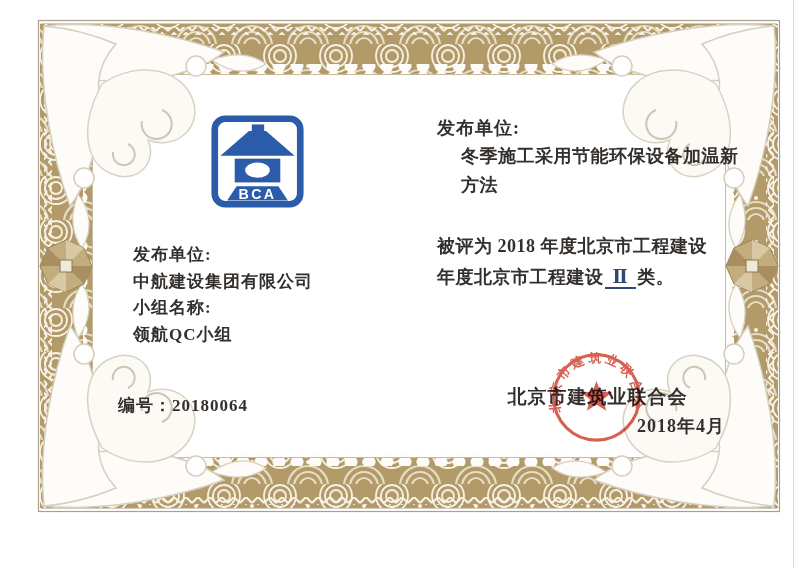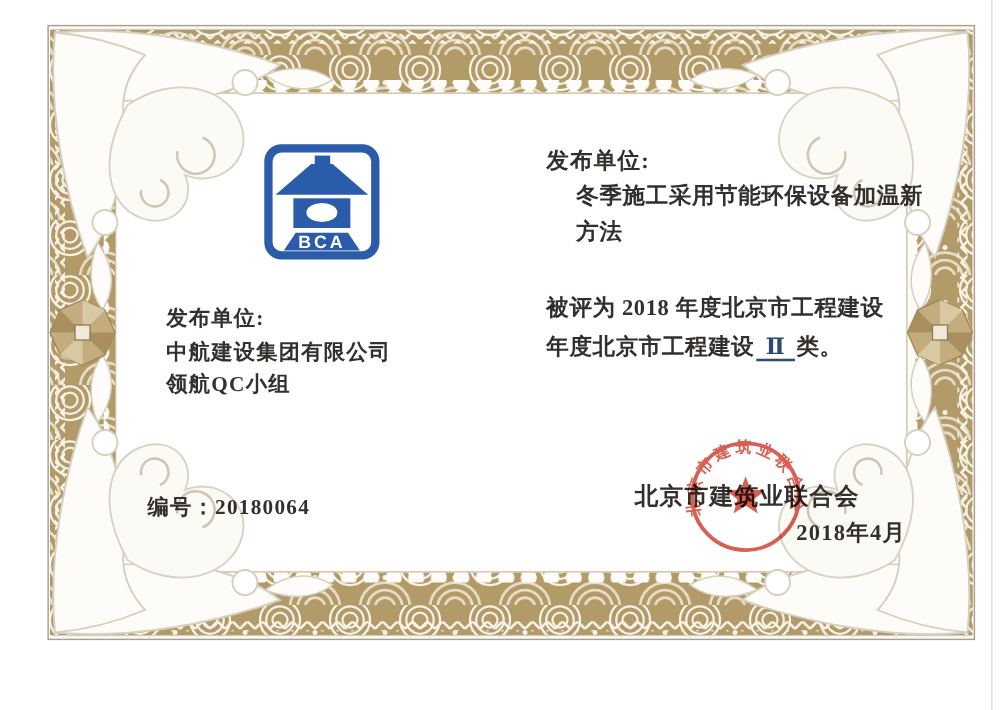--- a/index.html
+++ b/index.html
@@ -134,20 +134,21 @@
   </div>
 
   <div class="txt award">
     <div>被评为 2018 年度北京市工程建设</div>
     <div><span>年度北京市工程建设</span><span class="grade">Ⅱ</span><span>类。</span></div>
   </div>
 
   <div class="txt left-block">
     <div>发布单位:</div>
     <div>中航建设集团有限公司</div>
+    <div>小组名称:</div>
     <div>领航QC小组</div>
   </div>
 
   <div class="txt serial"><span>编号：</span><span>20180064</span></div>
 
   <div class="txt issuer">
     <div class="issuer-name">北京市建筑业联合会</div>
     <div class="issue-date">2018年4月</div>
   </div>
 

